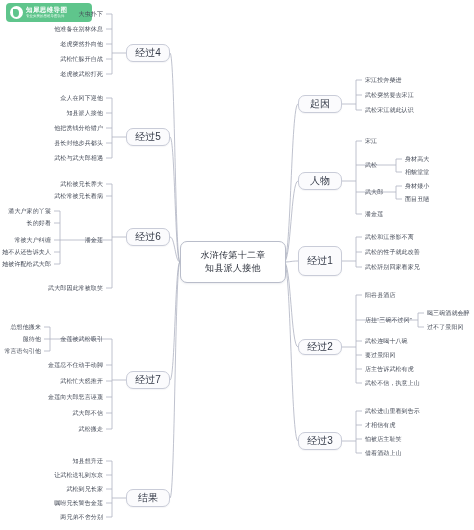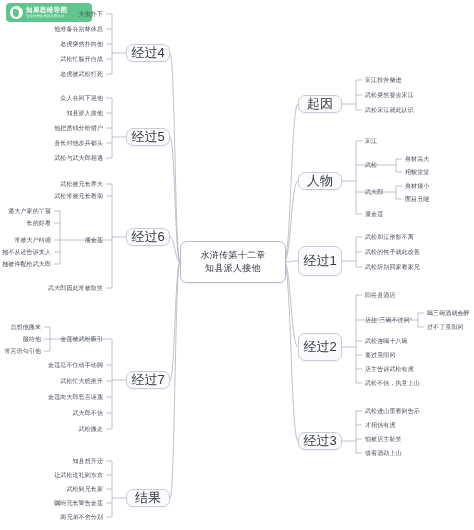--- a/index.html
+++ b/index.html
@@ -15,21 +15,21 @@
   .node{position:absolute;transform:translateY(-50%);white-space:nowrap;
         color:#3a3f4b;line-height:1.15;}
 
   
   .leaf{font-size:6px;letter-spacing:.1px;color:#444a57;}
   .leaf.r{text-align:right;}
   .leaf.l{text-align:left;}
 
   
   .box{border:1px solid #c9ccd8;background:#fbfbfd;border-radius:7px;
-       font-size:13px;color:#333947;display:flex;align-items:center;
+       font-size:10px;color:#333947;display:flex;align-items:center;
        justify-content:center;box-sizing:border-box;
        box-shadow:0 1px 1px rgba(80,90,120,.06);}
   .box.mid{width:44px;height:18px;}
 
   
   .root{border:1px solid #b9bdca;background:#ffffff;border-radius:7px;
         width:104px;height:40px;font-size:9px;color:#2b303b;
         display:flex;flex-direction:column;align-items:center;
         justify-content:center;letter-spacing:.3px;line-height:1.45;
         box-shadow:0 1px 2px rgba(70,80,110,.10);}
@@ -214,21 +214,21 @@
       <div class="node leaf l" style="top: 159px; left: 405px;">身材高大</div>
       <div class="node leaf l" style="top: 172px; left: 405px;">相貌堂堂</div>
       <div class="node leaf l" style="top: 192px; left: 365px;">武大郎</div>
       <div class="node leaf l" style="top: 186px; left: 405px;">身材矮小</div>
       <div class="node leaf l" style="top: 199px; left: 405px;">面目丑陋</div>
       <div class="node leaf l" style="top: 214px; left: 365px;">潘金莲</div>
       <div class="node box mid" style="left: 298px; top: 261px; width: 44px; height: 30px; text-align: right;">经过1</div>
       <div class="node leaf l" style="top: 237px; left: 365px;">武松和江形影不离</div>
       <div class="node leaf l" style="top: 252px; left: 365px;">武松的性子就此改善</div>
       <div class="node leaf l" style="top: 267px; left: 365px;">武松辞别回家看家兄</div>
-      <div class="node box mid" style="left: 298px; top: 347px; width: 44px; height: 28px;">经过2</div>
+      <div class="node box mid" style="left: 298px; top: 347px; width: 44px; height: 16px;">经过2</div>
       <div class="node leaf l" style="top: 295px; left: 365px;">阳谷县酒店</div>
       <div class="node leaf l" style="top: 320px; left: 365px;">店挂“三碗不过冈”</div>
       <div class="node leaf l" style="top: 313px; left: 427px;">喝三碗酒就会醉</div>
       <div class="node leaf l" style="top: 327px; left: 427px;">过不了景阳冈</div>
       <div class="node leaf l" style="top: 341px; left: 365px;">武松连喝十八碗</div>
       <div class="node leaf l" style="top: 355px; left: 365px;">要过景阳冈</div>
       <div class="node leaf l" style="top: 369px; left: 365px;">店主告诉武松有虎</div>
       <div class="node leaf l" style="top: 383px; left: 365px;">武松不信，执意上山</div>
       <div class="node box mid" style="left: 298px; top: 441px; width: 44px; height: 18px;">经过3</div>
       <div class="node leaf l" style="top: 411px; left: 365px;">武松进山里看到告示</div>

